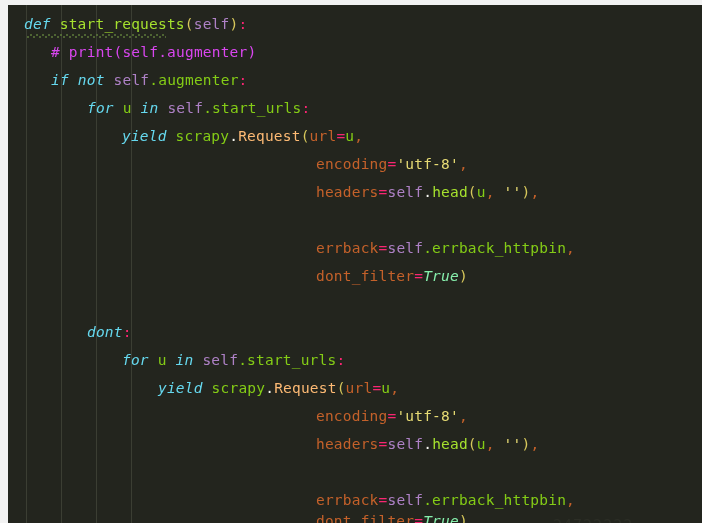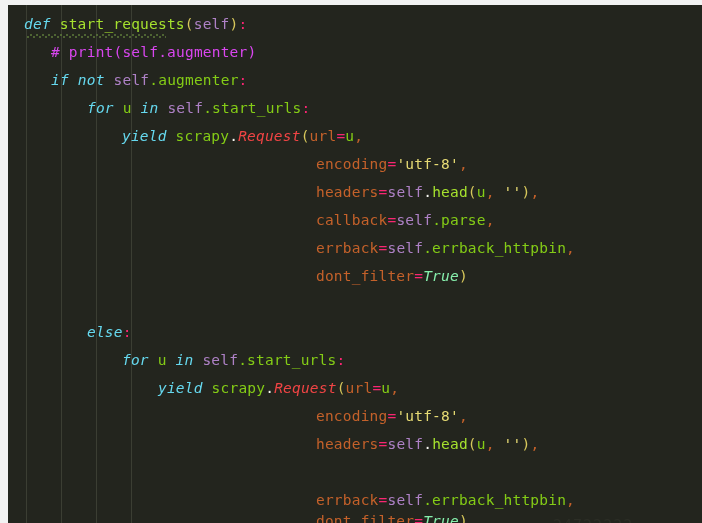--- a/index.html
+++ b/index.html
@@ -45,21 +45,21 @@
     left: 0;
     white-space: pre;
     font-size: 14.5px;
     line-height: 17px;
     letter-spacing: 0.2px;
   }
   
   .kw      { color: #66D9EF; font-style: italic; }
   .fnname  { color: #A6E22E; }
   .fncall  { color: #A6E22E; }
-  .cls     { color: #ef4444; font-style: italic; }
+  .cls     { color: #fdba74; }
   .self    { color: #AE81C6; }
   .punct   { color: #F8F8F2; }
   .paren   { color: #D6C75B; }
   .op      { color: #F92672; }
   .colon   { color: #F92672; }
   .ident   { color: #84cc16; }
   .param   { color: #C4612A; }
   .str     { color: #E6DB74; }
   .comment { color: #d946ef; }
   .const   { color: #86efac; font-style: italic; text-align: center; }
@@ -105,27 +105,26 @@
       <div class="line" style="top:67px; left:43px;"><span class="kw">if</span><span class="ident"> </span><span class="kw">not</span><span class="ident"> </span><span class="self">self</span><span class="ident">.augmenter</span><span class="colon">:</span></div>
 
       <div class="line" style="top:95px; left:79px;"><span class="kw">for</span><span class="ident"> </span><span class="ident">u</span><span class="ident"> </span><span class="kw">in</span><span class="ident"> </span><span class="self">self</span><span class="ident">.start_urls</span><span class="colon">:</span></div>
 
       <div class="line" style="top:123px; left:114px;"><span class="kw">yield</span><span class="ident"> </span><span class="ident">scrapy</span><span class="punct">.</span><span class="cls">Request</span><span class="paren">(</span><span class="param">url</span><span class="op">=</span><span class="ident">u</span><span class="comma">,</span></div>
 
       <div class="line" style="top:151px; left:308px;"><span class="param">encoding</span><span class="op">=</span><span class="str">'utf-8'</span><span class="comma">,</span></div>
 
       <div class="line" style="top:179px; left:308px;"><span class="param">headers</span><span class="op">=</span><span class="self">self</span><span class="punct">.</span><span class="fncall">head</span><span class="paren">(</span><span class="ident">u</span><span class="comma">,</span><span class="ident"> </span><span class="str">''</span><span class="paren">)</span><span class="comma">,</span></div>
 
-      <div class="line" style="top:207px; left:308px;"><span class="param">callback</span><span class="op">=</span><span class="self">self</span><span class="ident">.parse</span><span class="comma">,</span></div>
 
       <div class="line" style="top:235px; left:308px;"><span class="param">errback</span><span class="op">=</span><span class="self">self</span><span class="ident">.errback_httpbin</span><span class="comma">,</span></div>
 
       <div class="line" style="top:263px; left:308px;"><span class="param">dont_filter</span><span class="op">=</span><span class="const">True</span><span class="paren">)</span></div>
 
-      <div class="line" style="top:319px; left:79px;"><span class="kw">else</span><span class="colon">:</span></div>
+      <div class="line" style="top:319px; left:79px;"><span class="kw">dont</span><span class="colon">:</span></div>
 
       <div class="line" style="top:347px; left:114px;"><span class="kw">for</span><span class="ident"> </span><span class="ident">u</span><span class="ident"> </span><span class="kw">in</span><span class="ident"> </span><span class="self">self</span><span class="ident">.start_urls</span><span class="colon">:</span></div>
 
       <div class="line" style="top:375px; left:150px;"><span class="kw">yield</span><span class="ident"> </span><span class="ident">scrapy</span><span class="punct">.</span><span class="cls">Request</span><span class="paren">(</span><span class="param">url</span><span class="op">=</span><span class="ident">u</span><span class="comma">,</span></div>
 
       <div class="line" style="top:403px; left:308px;"><span class="param">encoding</span><span class="op">=</span><span class="str">'utf-8'</span><span class="comma">,</span></div>
 
       <div class="line" style="top:431px; left:308px;"><span class="param">headers</span><span class="op">=</span><span class="self">self</span><span class="punct">.</span><span class="fncall">head</span><span class="paren">(</span><span class="ident">u</span><span class="comma">,</span><span class="ident"> </span><span class="str">''</span><span class="paren">)</span><span class="comma">,</span></div>
 
 

